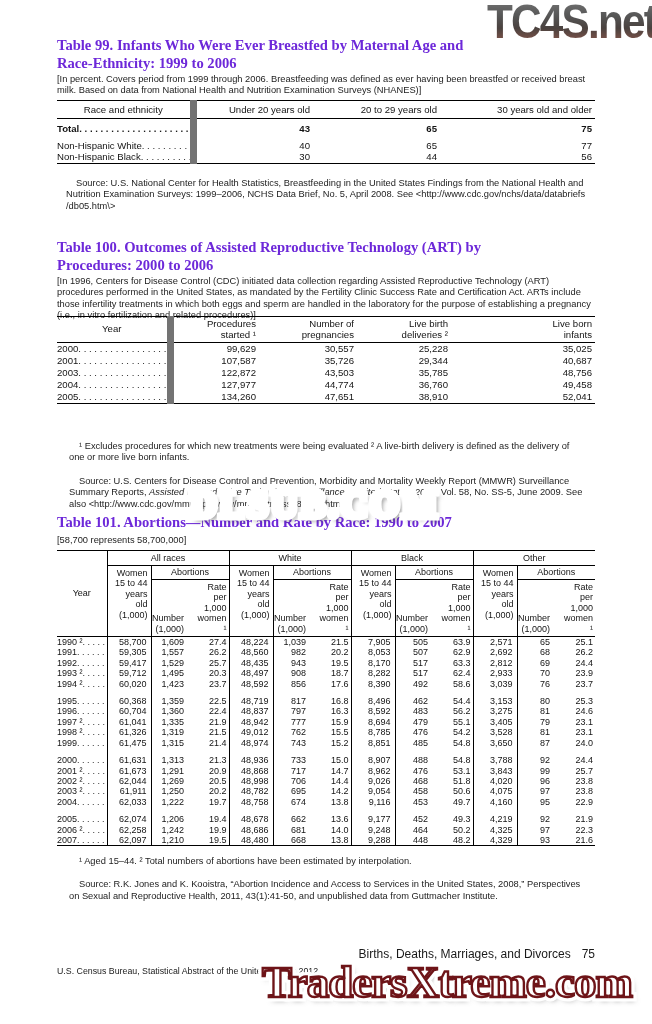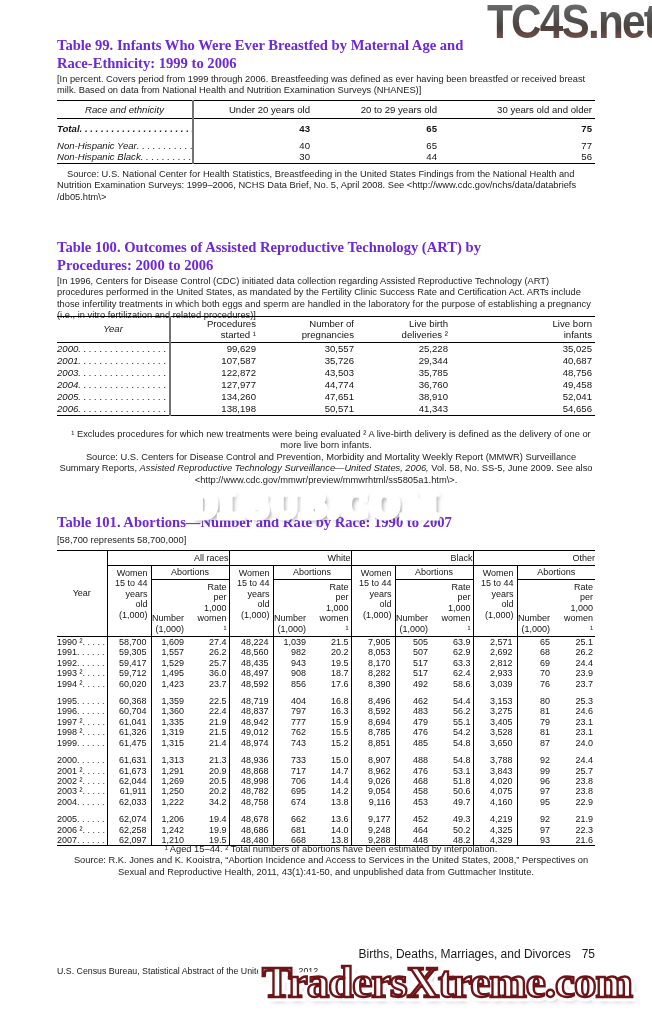--- a/index.html
+++ b/index.html
@@ -10,31 +10,31 @@
     -webkit-font-smoothing:antialiased;
   }
   .abs { position:absolute; left:57px; width:538px; }
 
   
   .tbl-title {
     font-family:"Liberation Serif", serif; font-weight:bold;
     font-size:14.6px; line-height:18px; color:#6d28d9; margin:0;
   }
   .note { font-size:9.3px; line-height:11.4px; margin:0; color:#1c1c1c; }
-  .src  { font-size:9.3px; line-height:11.4px; margin:0; text-indent:10px; color:#1c1c1c; }
+  .src  { font-size:9.3px; line-height:11.4px; margin:9px; text-indent:10px; color:#1c1c1c; }
 
   
   table.tbl {
     border-collapse:collapse; table-layout:fixed; width:538px;
     border-top:1px solid #000; border-bottom:1.5px solid #000;
   }
   table.tbl th { font-weight:normal; }
   table.tbl td, table.tbl th { padding:0; vertical-align:bottom; }
   .num { text-align:right; }
-  .stub-divider { border-right:2px solid #737373;font-style:italic; }
+  .stub-divider { border-right:7px solid #737373; }
 
   
   .sw { display:flex; align-items:baseline; overflow:hidden; }
   .lbl { white-space:nowrap; }
   .dots { flex:1; overflow:hidden; white-space:nowrap; color:#1c1c1c; }
   .dots::after { content:" . . . . . . . . . . . . . . . . . . . . . . . . . . . . . . . . . . . ."; }
 
   
   .t99 { font-size:9.6px; }
   .t99 thead th { border-bottom:1.5px solid #000; height:17px; vertical-align:middle; }
@@ -53,33 +53,33 @@
   .t100 .c3 { padding-right:40px; }
   .t100 .c4 { padding-right:3px; }
 
   
   .t101 { font-size:9px; border-bottom:2px solid #000; }
   .t101 th { line-height:10.4px; }
   .t101 td { line-height:10.4px; padding-top:0.6px; }
   .t101 .bl  { border-left:1px solid #000; }   
   .t101 .bln { border-left:1px solid #000; }   
   .t101 .hb  { border-bottom:1.2px solid #000; } 
-  .t101 .grp { border-left:1px solid #000; border-bottom:1px solid #000; text-align:right; height:14px; vertical-align:middle; }
+  .t101 .grp { border-left:1px solid #000; border-bottom:1px solid #000; text-align:center; height:14px; vertical-align:middle; }
   .t101 .year-h { text-align:center; vertical-align:middle; }
   .t101 .women { text-align:right; padding:2px 3px 2px 0; vertical-align:top; }
   .t101 .ab { border-left:1px solid #000; border-bottom:1px solid #000; text-align:center; height:13px; vertical-align:middle; }
   .t101 .numh { text-align:right; padding:2px 9px 2px 0; vertical-align:bottom; }
   .t101 .rateh { text-align:right; padding:2px 2px 2px 0; vertical-align:bottom; }
   .t101 td.w { padding-right:4px; }
   .t101 td.n { padding-right:9px; }
   .t101 td.r { padding-right:2px; }
   .t101 tr.gap td { padding-top:7px; }
 
   
-  .footblock p { margin:0;text-align:center; }
+  .footblock p { margin:12px; }
 
   
   .footer-right { position:absolute; right:57px; top:947px; font-size:12px; color:#1a1a1a; }
   .footer-right .pg { margin-left:11px; }
   .footer-left { position:absolute; left:57px; top:966px; font-size:8.8px; color:#1a1a1a; }
 
   
   .wm { position:absolute; z-index:5; white-space:nowrap; }
   .wm-top {
     top:-6px; right:-4px;
@@ -152,21 +152,21 @@
         <td class="num">43</td>
         <td class="num">65</td>
         <td class="num">75</td>
       </tr>
     </tbody>
     <tbody>
 
     <tr>
         <td class="stub-divider">
           <div class="sw">
-              <span class="lbl">Non-Hispanic Year</span>
+              <span class="lbl">Non-Hispanic White</span>
               <span class="dots"></span>
             </div>
         </td>
         <td class="num">40</td>
         <td class="num">65</td>
         <td class="num">77</td>
       </tr>
         <tr>
         <td class="stub-divider">
           <div class="sw">
@@ -260,32 +260,20 @@
         <td class="stub-divider">
           <div class="sw">
               <span class="lbl">2005</span>
               <span class="dots"></span>
             </div>
         </td>
         <td class="num c1">134,260</td>
         <td class="num c2">47,651</td>
         <td class="num c3">38,910</td>
         <td class="num c4">52,041</td>
-      </tr>
-        <tr>
-        <td class="stub-divider">
-          <div class="sw">
-              <span class="lbl">2006</span>
-              <span class="dots"></span>
-            </div>
-        </td>
-        <td class="num c1">138,198</td>
-        <td class="num c2">50,571</td>
-        <td class="num c3">41,343</td>
-        <td class="num c4">54,656</td>
       </tr>
       </tbody>
   </table>
 
   <div class="footblock abs" style="top:429px;">
     <p class="src">¹ Excludes procedures for which new treatments were being evaluated ² A live-birth delivery is defined as the delivery of one or more live born infants.</p>
     <p class="src"><span>Source: U.S. Centers for Disease Control and Prevention, Morbidity and Mortality Weekly Report (MMWR) Surveillance Summary Reports, </span><i>Assisted Reproductive Technology Surveillance—United States, 2006,</i><span> Vol. 58, No. SS-5, June 2009. See also &lt;http://www.cdc.gov/mmwr/preview/mmwrhtml/ss5805a1.htm\&gt;.</span></p>
   </div>
 
   <h2 class="tbl-title abs" style="top:513px;">Table 101. Abortions—Number and Rate by Race: 1990 to 2007</h2>
@@ -400,21 +388,21 @@
       </tr>
         <tr>
         <td>
           <div class="sw">
               <span class="lbl">1993 ²</span>
               <span class="dots"></span>
             </div>
         </td>
         <td class="num w bl">59,712</td>
         <td class="num n bln">1,495</td>
-        <td class="num r">36.0</td>
+        <td class="num r">20.3</td>
         <td class="num w bl">48,497</td>
         <td class="num n bln">908</td>
         <td class="num r">18.7</td>
         <td class="num w bl">8,282</td>
         <td class="num n bln">517</td>
         <td class="num r">62.4</td>
         <td class="num w bl">2,933</td>
         <td class="num n bln">70</td>
         <td class="num r">23.9</td>
       </tr>
@@ -442,21 +430,21 @@
         <td>
           <div class="sw">
               <span class="lbl">1995</span>
               <span class="dots"></span>
             </div>
         </td>
         <td class="num w bl">60,368</td>
         <td class="num n bln">1,359</td>
         <td class="num r">22.5</td>
         <td class="num w bl">48,719</td>
-        <td class="num n bln">404</td>
+        <td class="num n bln">817</td>
         <td class="num r">16.8</td>
         <td class="num w bl">8,496</td>
         <td class="num n bln">462</td>
         <td class="num r">54.4</td>
         <td class="num w bl">3,153</td>
         <td class="num n bln">80</td>
         <td class="num r">25.3</td>
       </tr>
         <tr>
         <td>
@@ -620,21 +608,21 @@
       </tr>
         <tr>
         <td>
           <div class="sw">
               <span class="lbl">2004</span>
               <span class="dots"></span>
             </div>
         </td>
         <td class="num w bl">62,033</td>
         <td class="num n bln">1,222</td>
-        <td class="num r">34.2</td>
+        <td class="num r">19.7</td>
         <td class="num w bl">48,758</td>
         <td class="num n bln">674</td>
         <td class="num r">13.8</td>
         <td class="num w bl">9,116</td>
         <td class="num n bln">453</td>
         <td class="num r">49.7</td>
         <td class="num w bl">4,160</td>
         <td class="num n bln">95</td>
         <td class="num r">22.9</td>
       </tr>

